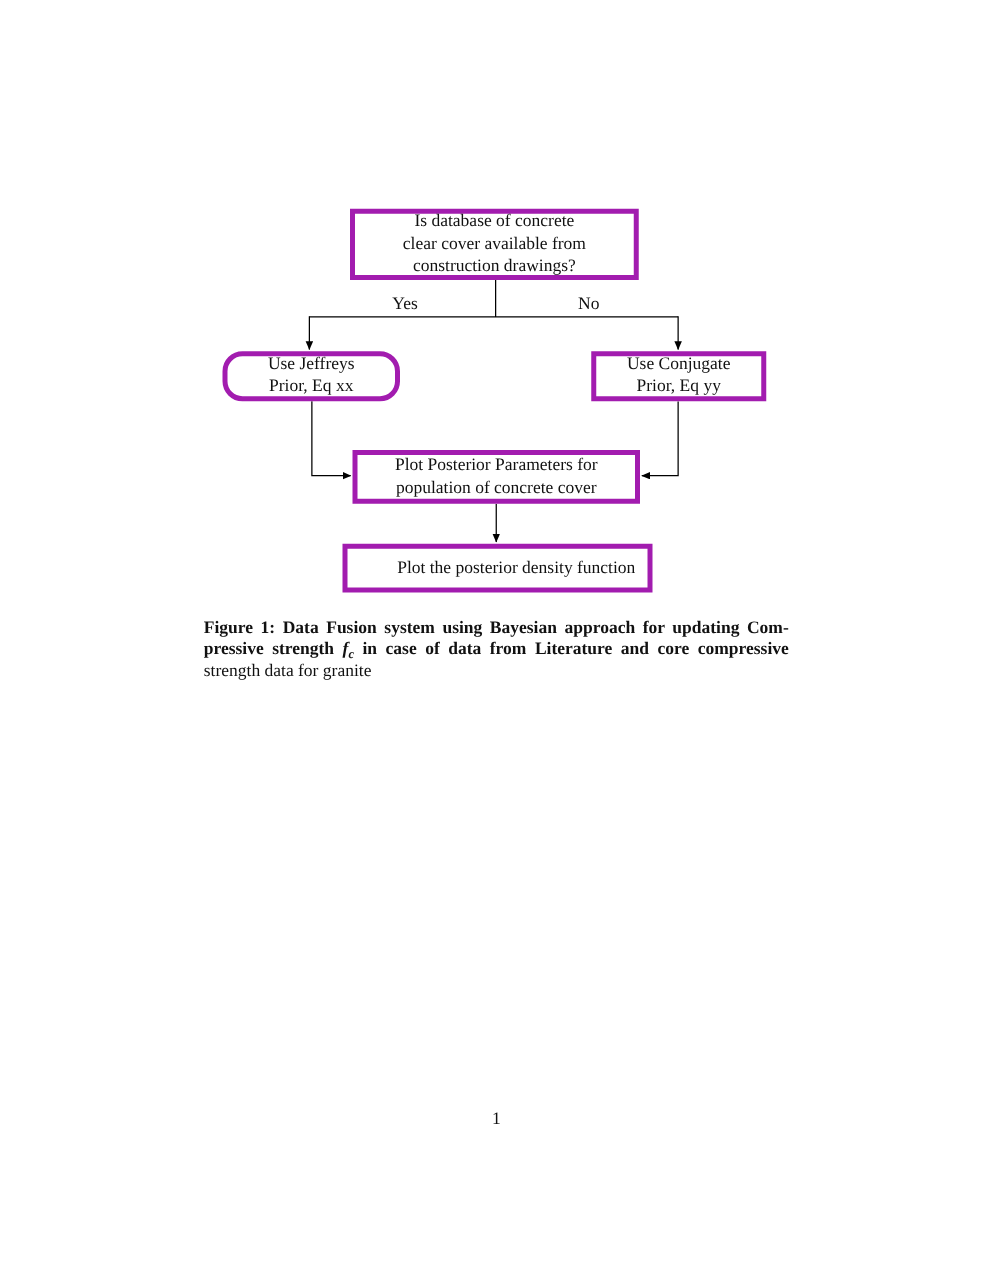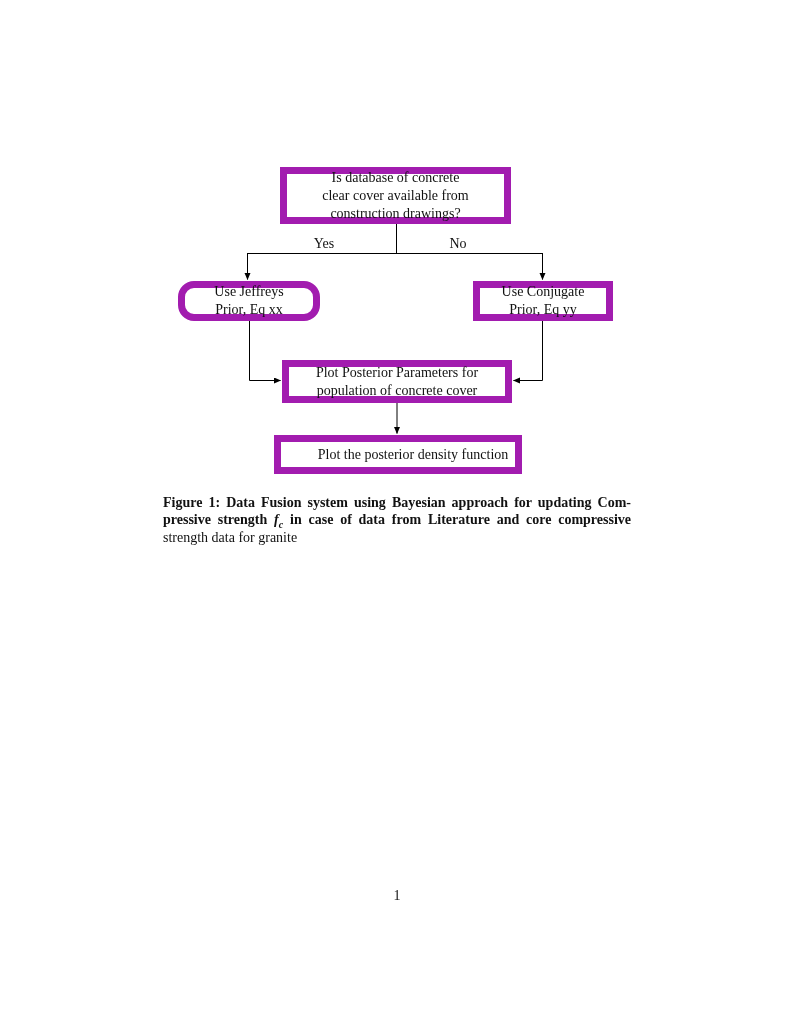--- a/index.html
+++ b/index.html
@@ -18,21 +18,21 @@
   }
   .connectors {
     position: absolute;
     left: 0;
     top: 0;
     pointer-events: none;
   }
   .node {
     position: absolute;
     box-sizing: border-box;
-    border: 7px solid #a21caf;
+    border: 4px solid #a21caf;
     background: #ffffff;
     display: flex;
     flex-direction: column;
     justify-content: center;
     align-items: center;
     text-align: center;
     font-size: 14px;
     line-height: 18px;
   }
   .edge-label {
@@ -95,21 +95,21 @@
     </g>
   </svg>
 
   <div class="node" style="left:280px; top:167px; width:231px; height:57px;">
     <div>Is database of concrete</div>
     <div>clear cover available from</div>
     <div>construction drawings?</div>
   </div>
 
   <div class="edge-label" style="left:324px; top:244px;">Yes</div>
-  <div class="edge-label" style="left:458px; top:244px;">No</div>
+  <div class="edge-label" style="left:471px; top:244px;">No</div>
 
   <div class="node" style="left:178px; top:281px; width:142px; height:40px;border-radius:16px;">
     <div>Use Jeffreys</div>
     <div>Prior, Eq xx</div>
   </div>
 
   <div class="node" style="left:473px; top:281px; width:140px; height:40px;">
     <div>Use Conjugate</div>
     <div>Prior, Eq yy</div>
   </div>

